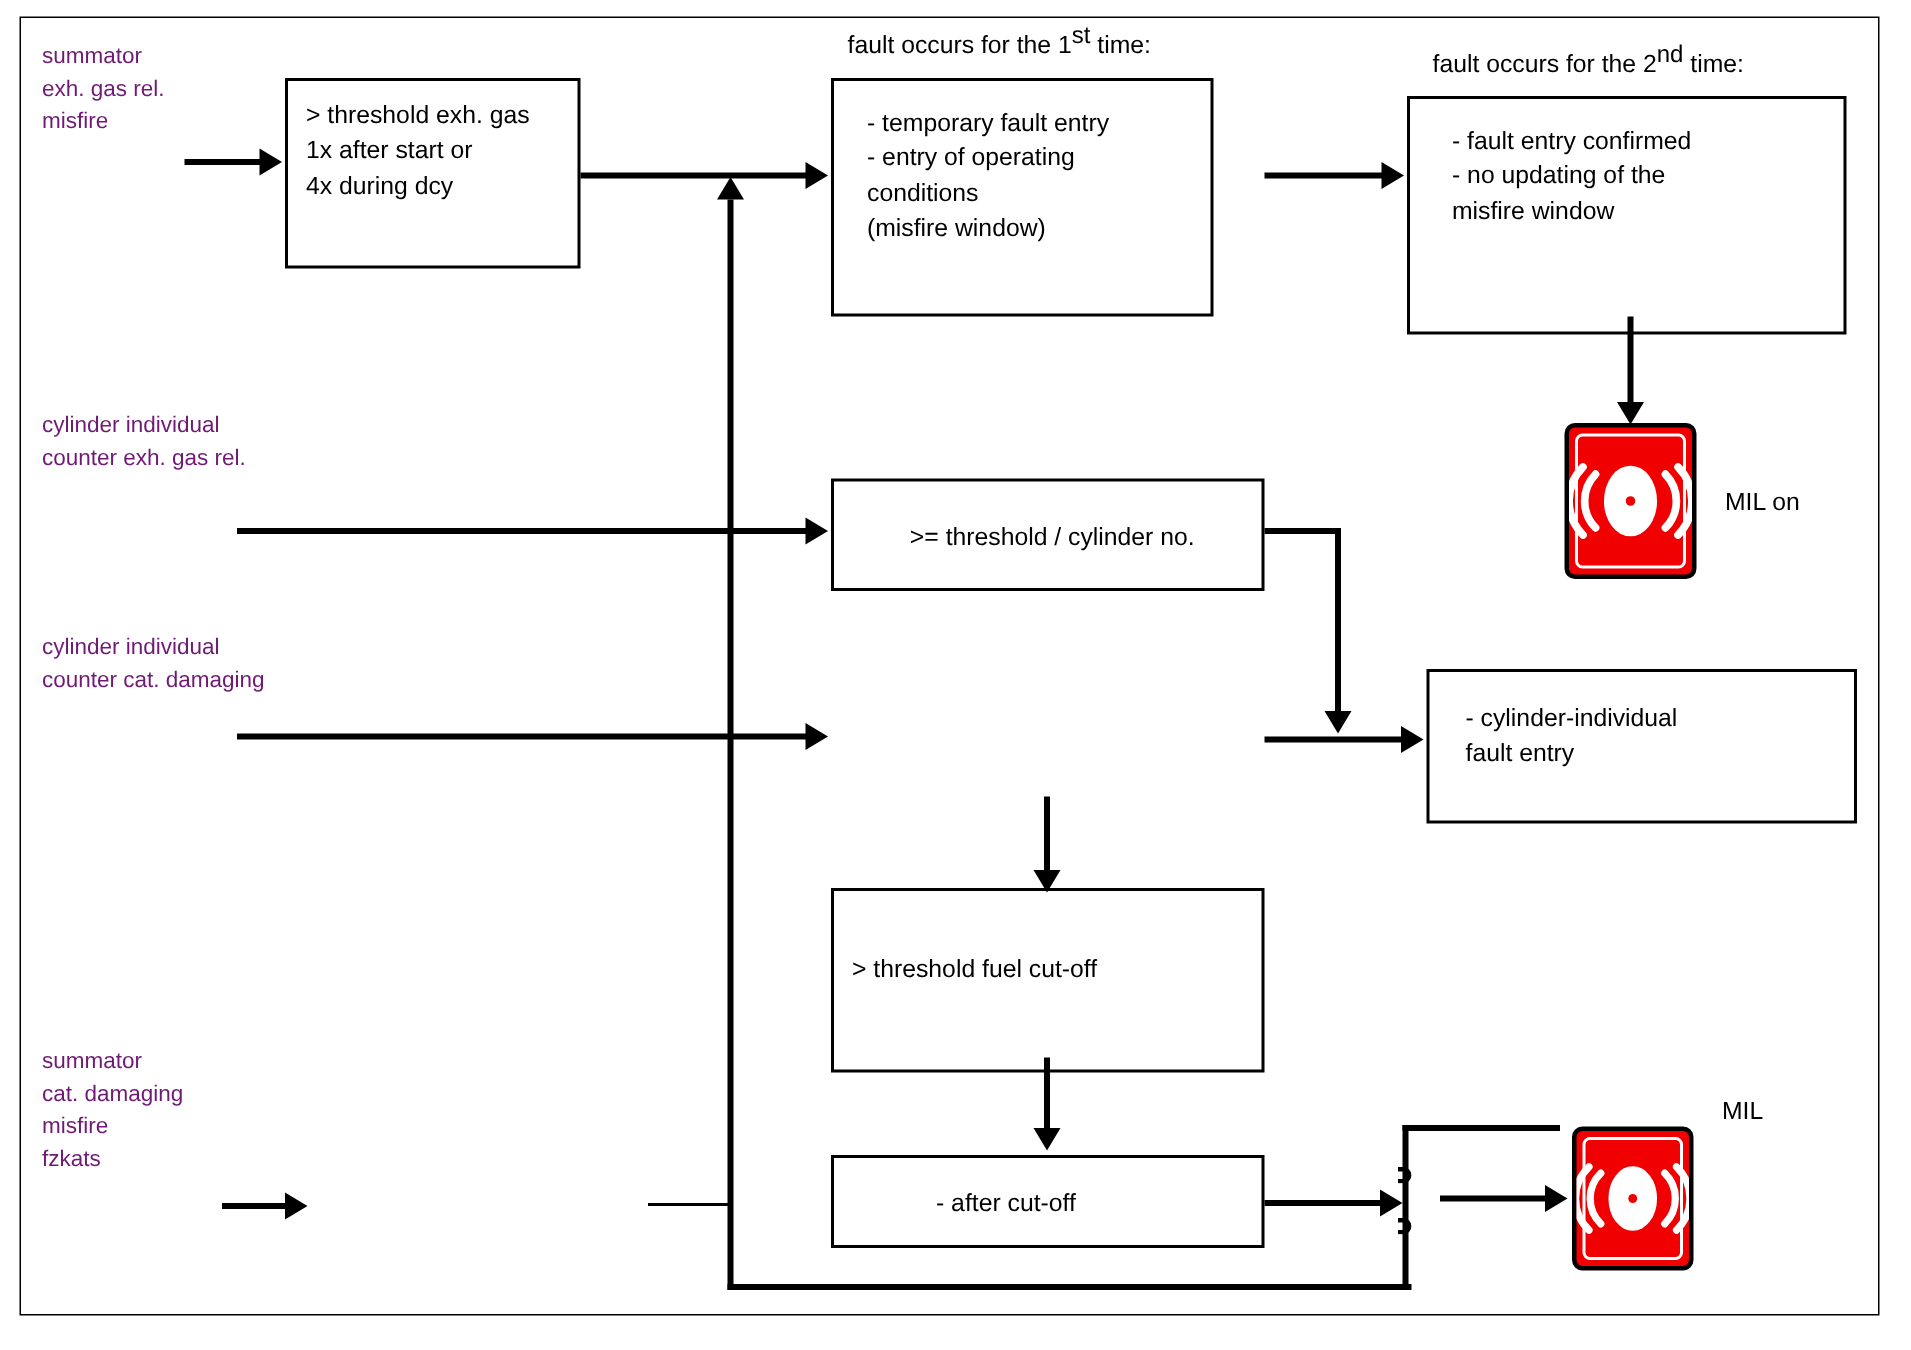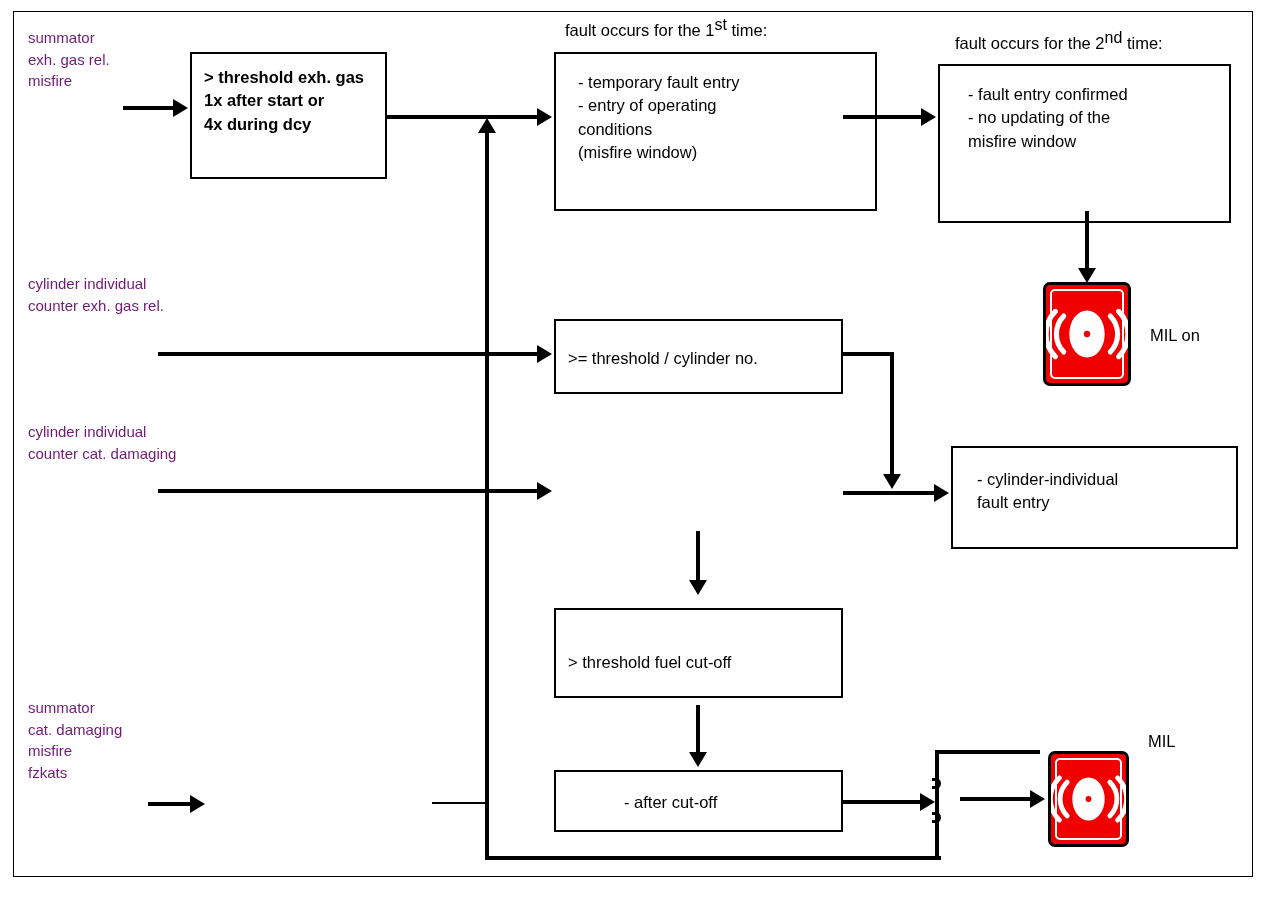--- a/index.html
+++ b/index.html
@@ -159,49 +159,49 @@
 
   <div class="label" style="left:28px; top:421px;">cylinder individual
 counter cat. damaging</div>
 
   <div class="label" style="left:28px; top:697px;">summator
 cat. damaging
 misfire
 fzkats</div>
 
   <div class="box" style="left:190px; top:52px; width:197px; height:127px;">
-    <div class="inner" style="top:12px; left:12px; right:6px;font-weight:bold;">&gt; threshold exh. gas
+    <div class="inner" style="top:12px; left:12px; right:6px;">&gt; threshold exh. gas
 1x after start or
 4x during dcy</div>
   </div>
 
-  <div class="box" style="left:554px; top:52px; width:323px; height:159px;">
+  <div class="box" style="left:554px; top:52px; width:255px; height:159px;">
     <div class="inner" style="top:17px; left:22px; right:6px;">- temporary fault entry
 - entry of operating
   conditions
   (misfire window)</div>
   </div>
 
   <div class="box" style="left:938px; top:52px; width:293px; height:159px;margin-top:12px;">
     <div class="inner" style="top:17px; left:28px; right:6px;">- fault entry confirmed
 - no updating of the
   misfire window</div>
   </div>
 
   <div class="box" style="left:554px; top:319px; width:289px; height:75px;">
-    <div class="inner" style="top:26px; left:12px; right:6px;">&gt;= threshold / cylinder no.</div>
+    <div class="inner" style="top:26px; left:12px; right:6px;text-align:center;">&gt;= threshold / cylinder no.</div>
   </div>
 
 
   <div class="box" style="left:951px; top:446px; width:287px; height:103px;">
     <div class="inner" style="top:20px; left:24px; right:6px;">- cylinder-individual
   fault entry</div>
   </div>
 
-  <div class="box" style="left:554px; top:608px; width:289px; height:90px;padding-left:14px;">
+  <div class="box" style="left:554px; top:592px; width:289px; height:123px;padding-left:14px;">
     <div class="inner" style="top:41px; left:12px; right:6px;">&gt; threshold fuel cut-off</div>
   </div>
 
   <div class="box" style="left:554px; top:770px; width:289px; height:62px;">
     <div class="inner" style="top:19px; left:68px; right:6px;">- after cut-off</div>
   </div>
 
 
   <div class="mil" style="left:1043px; top:282px; width:88px; height:104px;">
     <div class="bezel"></div>

